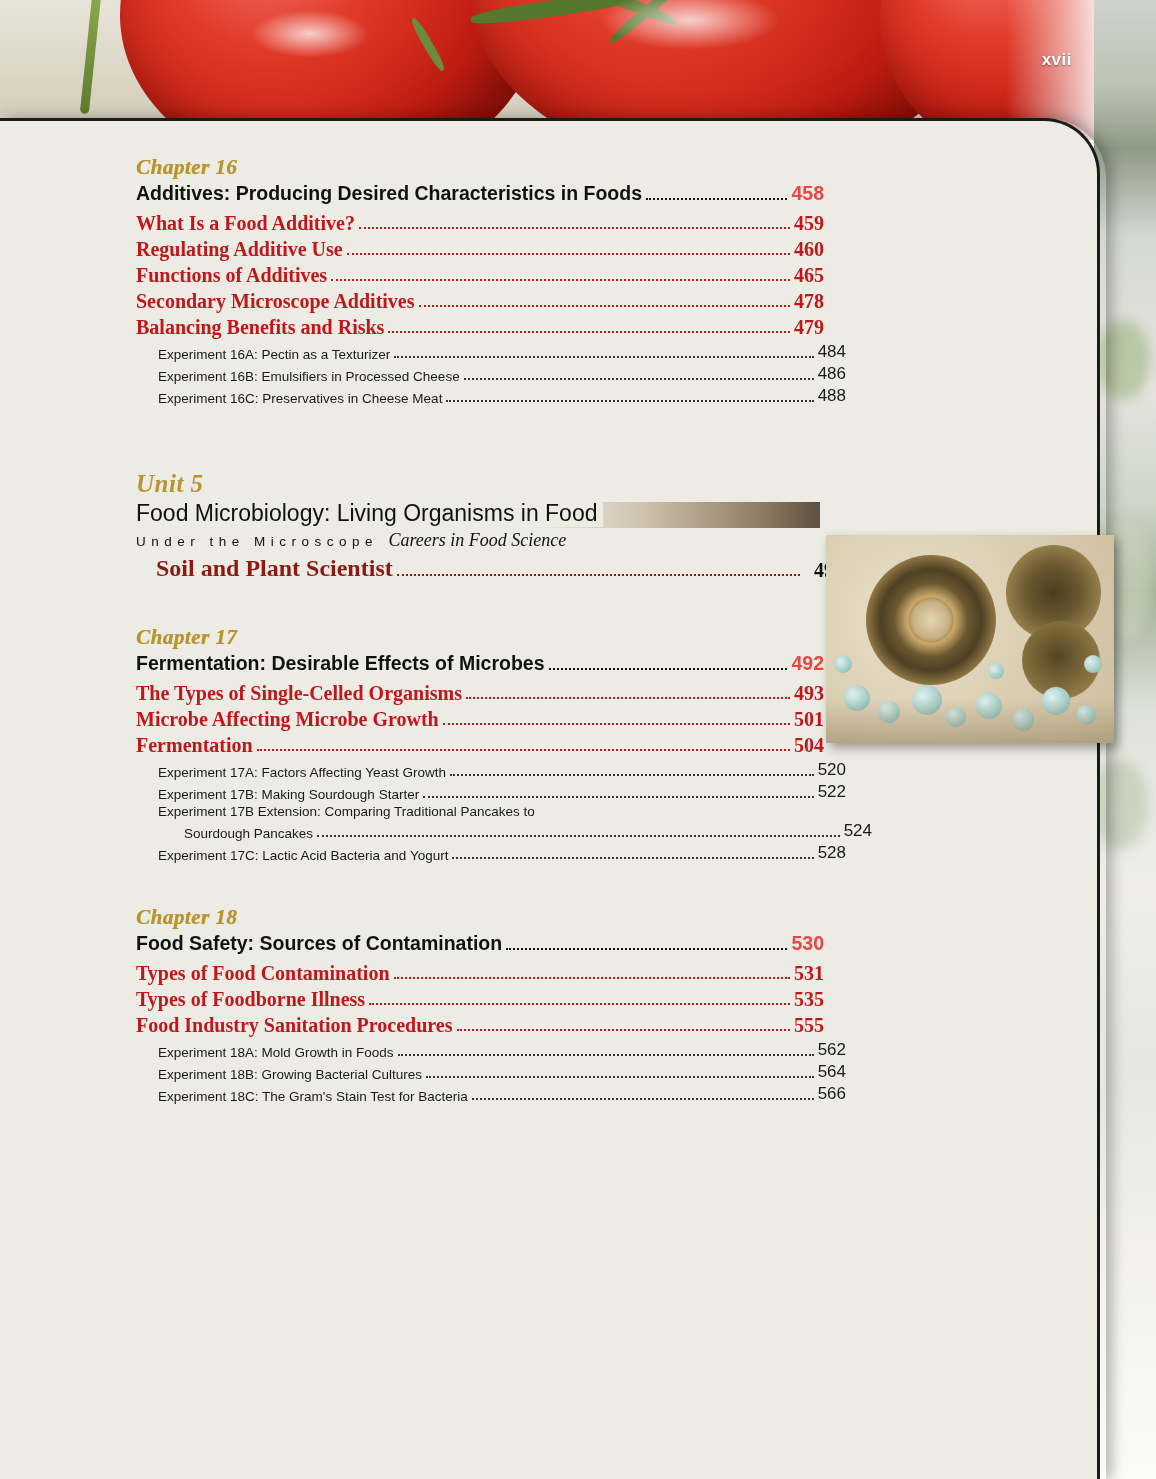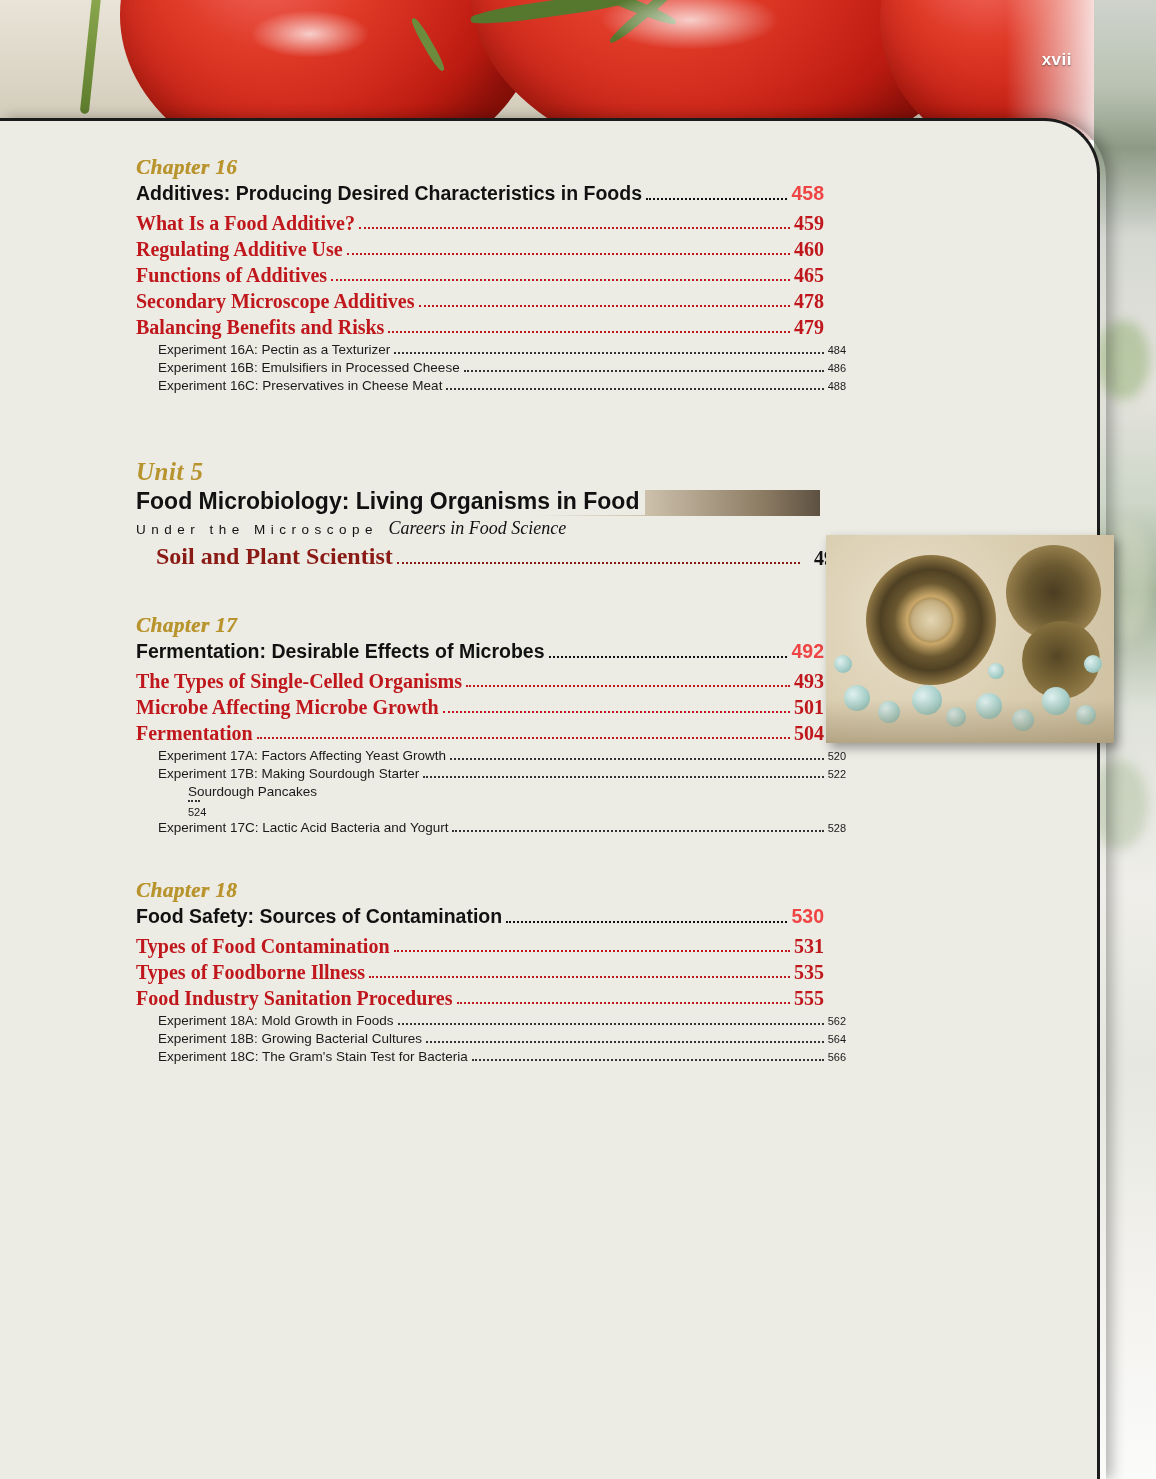--- a/index.html
+++ b/index.html
@@ -170,36 +170,36 @@
   .entry-row .pg {
     font-family: "Liberation Serif", serif;
     font-size: 20px;
     font-weight: bold;
     color: #c0171c;
   }
 
   .exp-row {
     margin-bottom: 2px;
     padding-left: 22px;
+    align-items: flex-end;
   }
   .exp-row .txt {
     font-size: 13.5px;
     color: #1a1a1a;
     white-space: nowrap;
   }
   .exp-row .pg {
-    font-size: 11px;
+    font-size: 17px;
     color: #1a1a1a;
   }
   .exp-row.wrap .txt { white-space: normal; }
 
   .exp-cont {
     padding-left: 48px;
     margin-bottom: 2px;
-    flex-direction: column;
   }
 
   .dots {
     flex: 1 1 auto;
     border-bottom: 2px dotted currentColor;
     margin: 0 4px 5px 4px;
     min-width: 12px;
     height: 1px;
   }
   .entry-row .dots { color: #c0171c; margin-bottom: 6px; }
@@ -225,21 +225,21 @@
   }
   .unit-bar {
     position: absolute;
     left: 0; top: 2px;
     width: 684px; height: 26px;
     background: linear-gradient(90deg, rgba(236,235,228,0) 58%, #cfc3ae 74%, #8b7a62 92%, #5c5041 100%);
   }
   .unit-title {
     position: relative;
     font-size: 23px;
-    font-weight: bold;
+    font-weight: normal;
     color: #111111;
     background: #ecebe4;
     display: inline-block;
     padding-right: 6px;
   }
   .under-micro {
     margin-top: 4px;
     font-size: 13.5px;
     letter-spacing: 5.5px;
     color: #111111;
@@ -452,20 +452,23 @@
       <span class="txt">Experiment 17A: Factors Affecting Yeast Growth</span>
       <span class="dots"></span>
       <span class="pg">520</span>
     </div>
     <div class="exp-row">
       <span class="txt">Experiment 17B: Making Sourdough Starter</span>
       <span class="dots"></span>
       <span class="pg">522</span>
     </div>
 
+    <div class="exp-row wrap">
+      <span class="txt">Experiment 17B Extension: Comparing Traditional Pancakes to</span>
+    </div>
     <div class="exp-row exp-cont">
       <span class="txt">Sourdough Pancakes</span>
       <span class="dots"></span>
       <span class="pg">524</span>
     </div>
 
     <div class="exp-row">
       <span class="txt">Experiment 17C: Lactic Acid Bacteria and Yogurt</span>
       <span class="dots"></span>
       <span class="pg">528</span>

